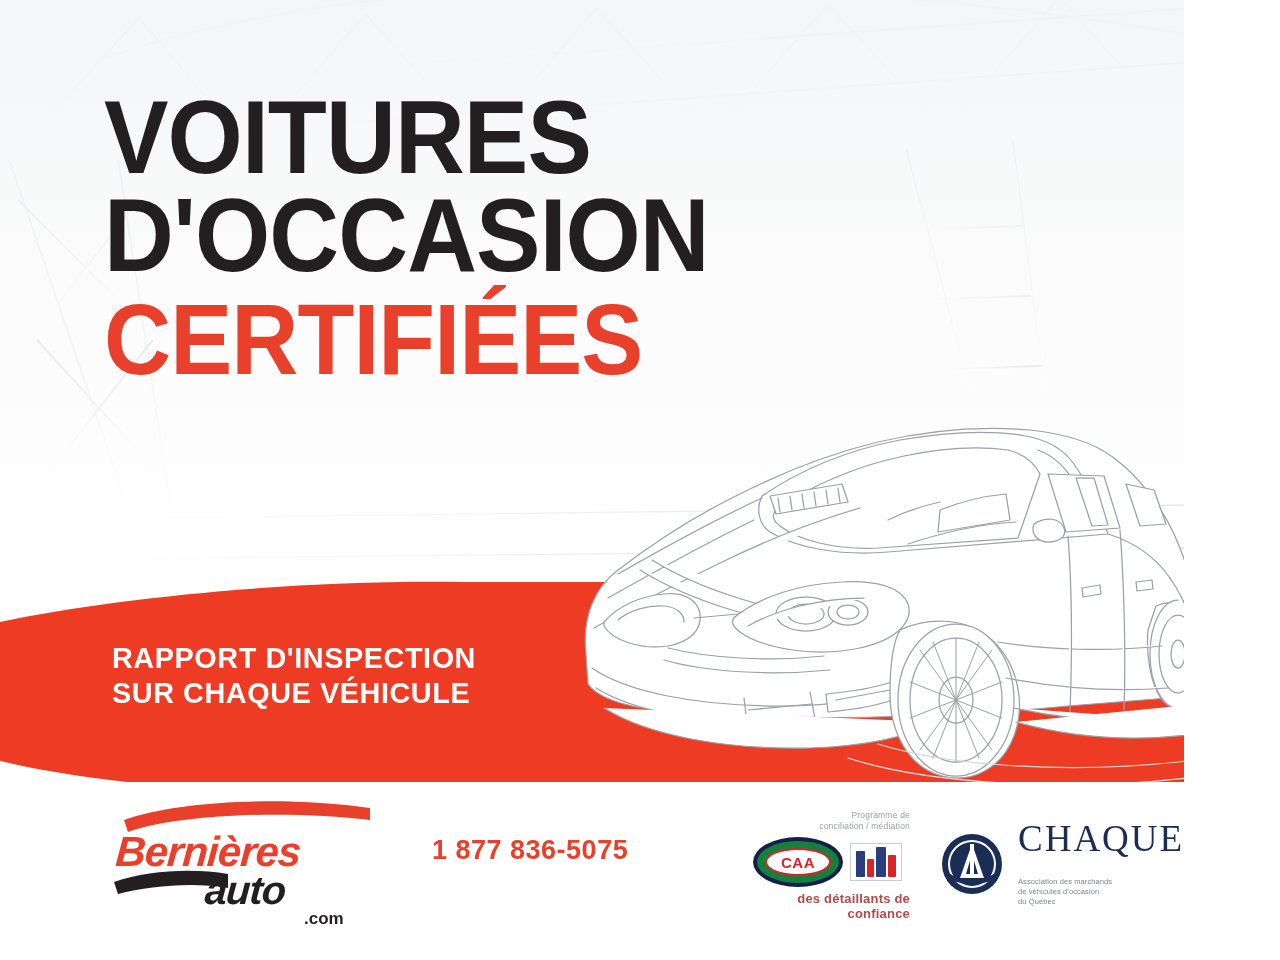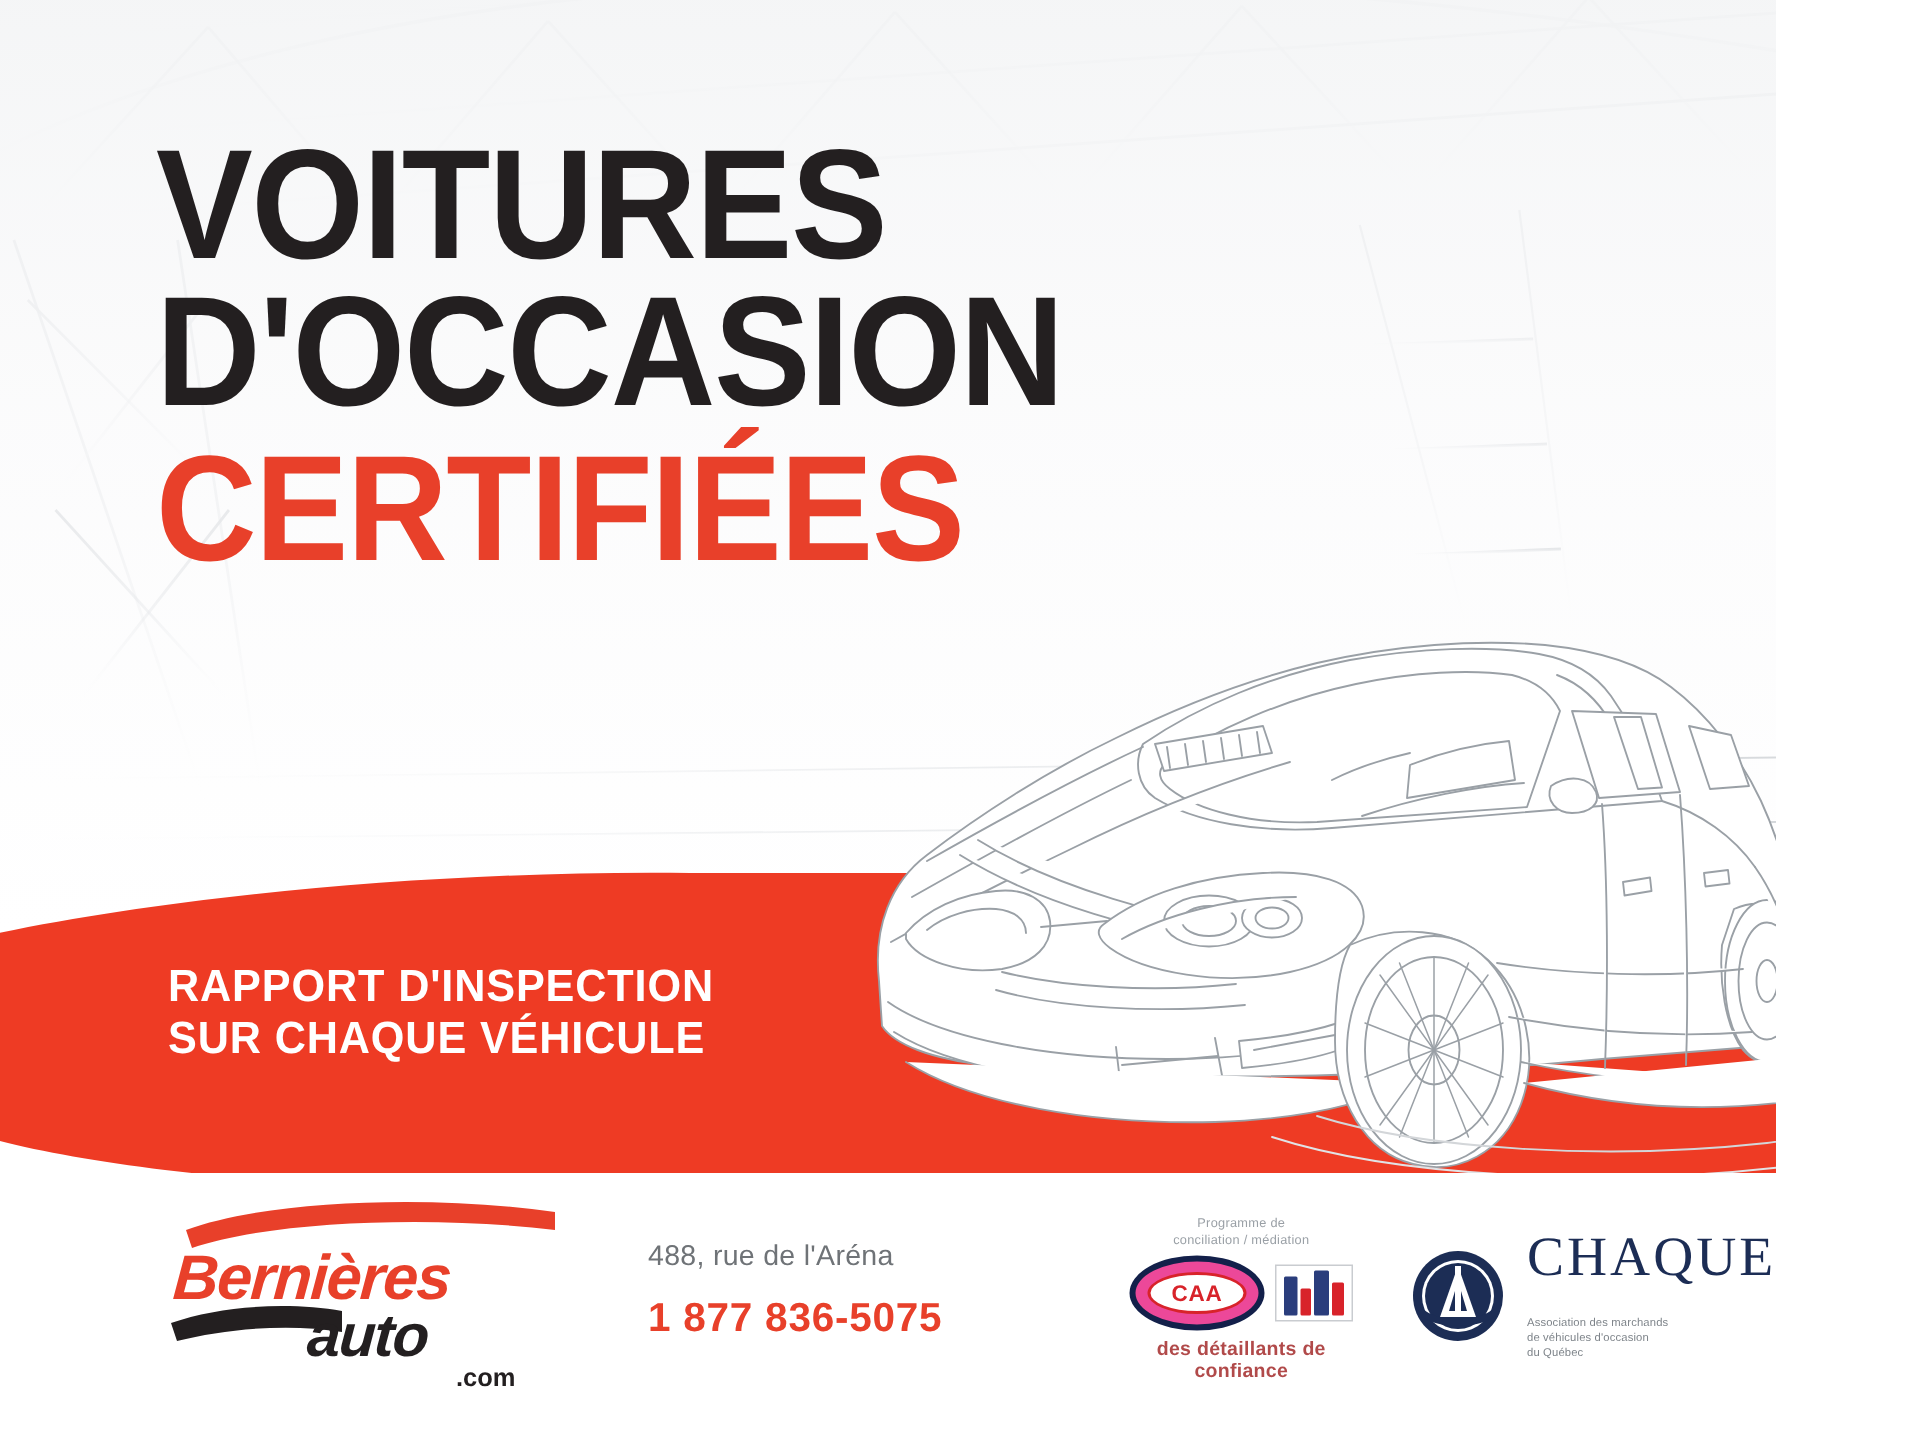--- a/index.html
+++ b/index.html
@@ -110,33 +110,33 @@
     display:block;margin-top:7px;
     color:#e8402a;
     font-weight:bold;
     font-size:27px;
     letter-spacing:.5px;
   }
 
   
   .caa-block{
     position:absolute;left:745px;top:28px;width:165px;height:120px;
-    text-align:center;
+    text-align:right;
   }
   .caa-head{
     font-size:8.5px;color:#9aa0a6;line-height:1.3;letter-spacing:.2px;
     margin-bottom:5px;
   }
   .caa-head span{display:block;}
   .caa-logos{
     display:flex;align-items:center;justify-content:center;gap:7px;
   }
   .caa-oval{
     width:82px;height:42px;border-radius:50%;
-    background:#ec4899;border:4px solid #13204a;
+    background:#15803d;border:4px solid #13204a;
     display:flex;align-items:center;justify-content:center;
     position:relative;
   }
   .caa-oval .inner{
     width:62px;height:24px;border-radius:50%;
     background:#ffffff;border:2.5px solid #d8232a;
     display:flex;align-items:center;justify-content:center;
   }
   .caa-oval .inner b{
     color:#d8232a;font-size:15px;font-weight:bold;letter-spacing:.5px;
@@ -397,21 +397,20 @@
 
           <path d="M6 92 C 40 80 86 78 120 84 L120 98 C 84 92 42 96 10 104 Z" fill="#231f20"></path>
 
           <text x="104" y="114" font-family="Liberation Sans, sans-serif" font-size="40" font-weight="bold" font-style="italic" fill="#231f20" letter-spacing="-1" transform="skewX(-4)">auto</text>
 
           <text x="196" y="134" font-family="Liberation Sans, sans-serif" font-size="17" font-weight="bold" fill="#231f20">.com</text>
         </svg>
       </div>
 
       <div class="address">
-        <span class="line">488, rue de l'Aréna</span>
         <span class="phone">1 877 836-5075</span>
       </div>
 
       <div class="caa-block">
         <div class="caa-head">
           <span>Programme de</span>
           <span>conciliation / médiation</span>
         </div>
         <div class="caa-logos">
           <div class="caa-oval">

